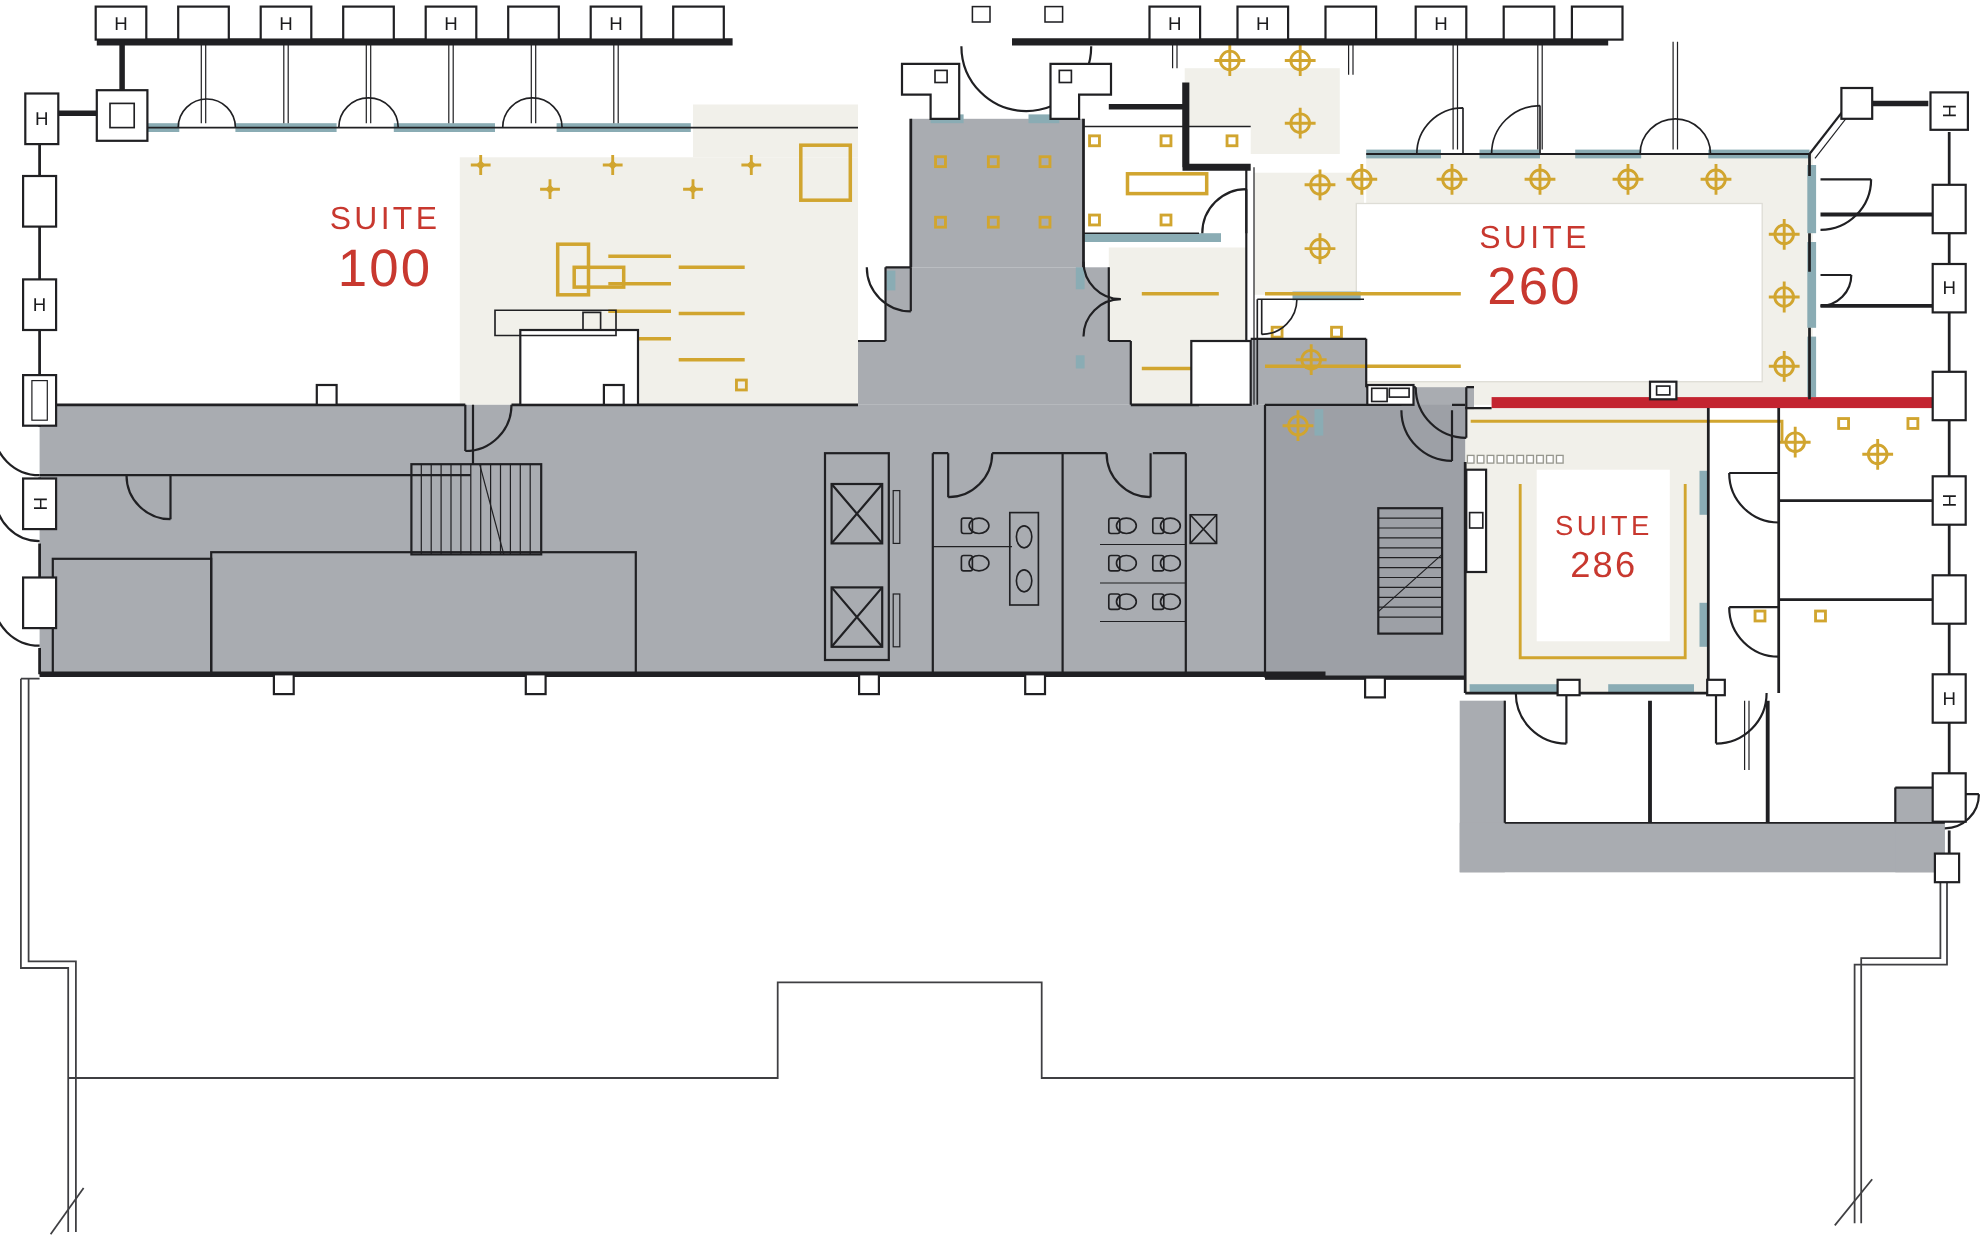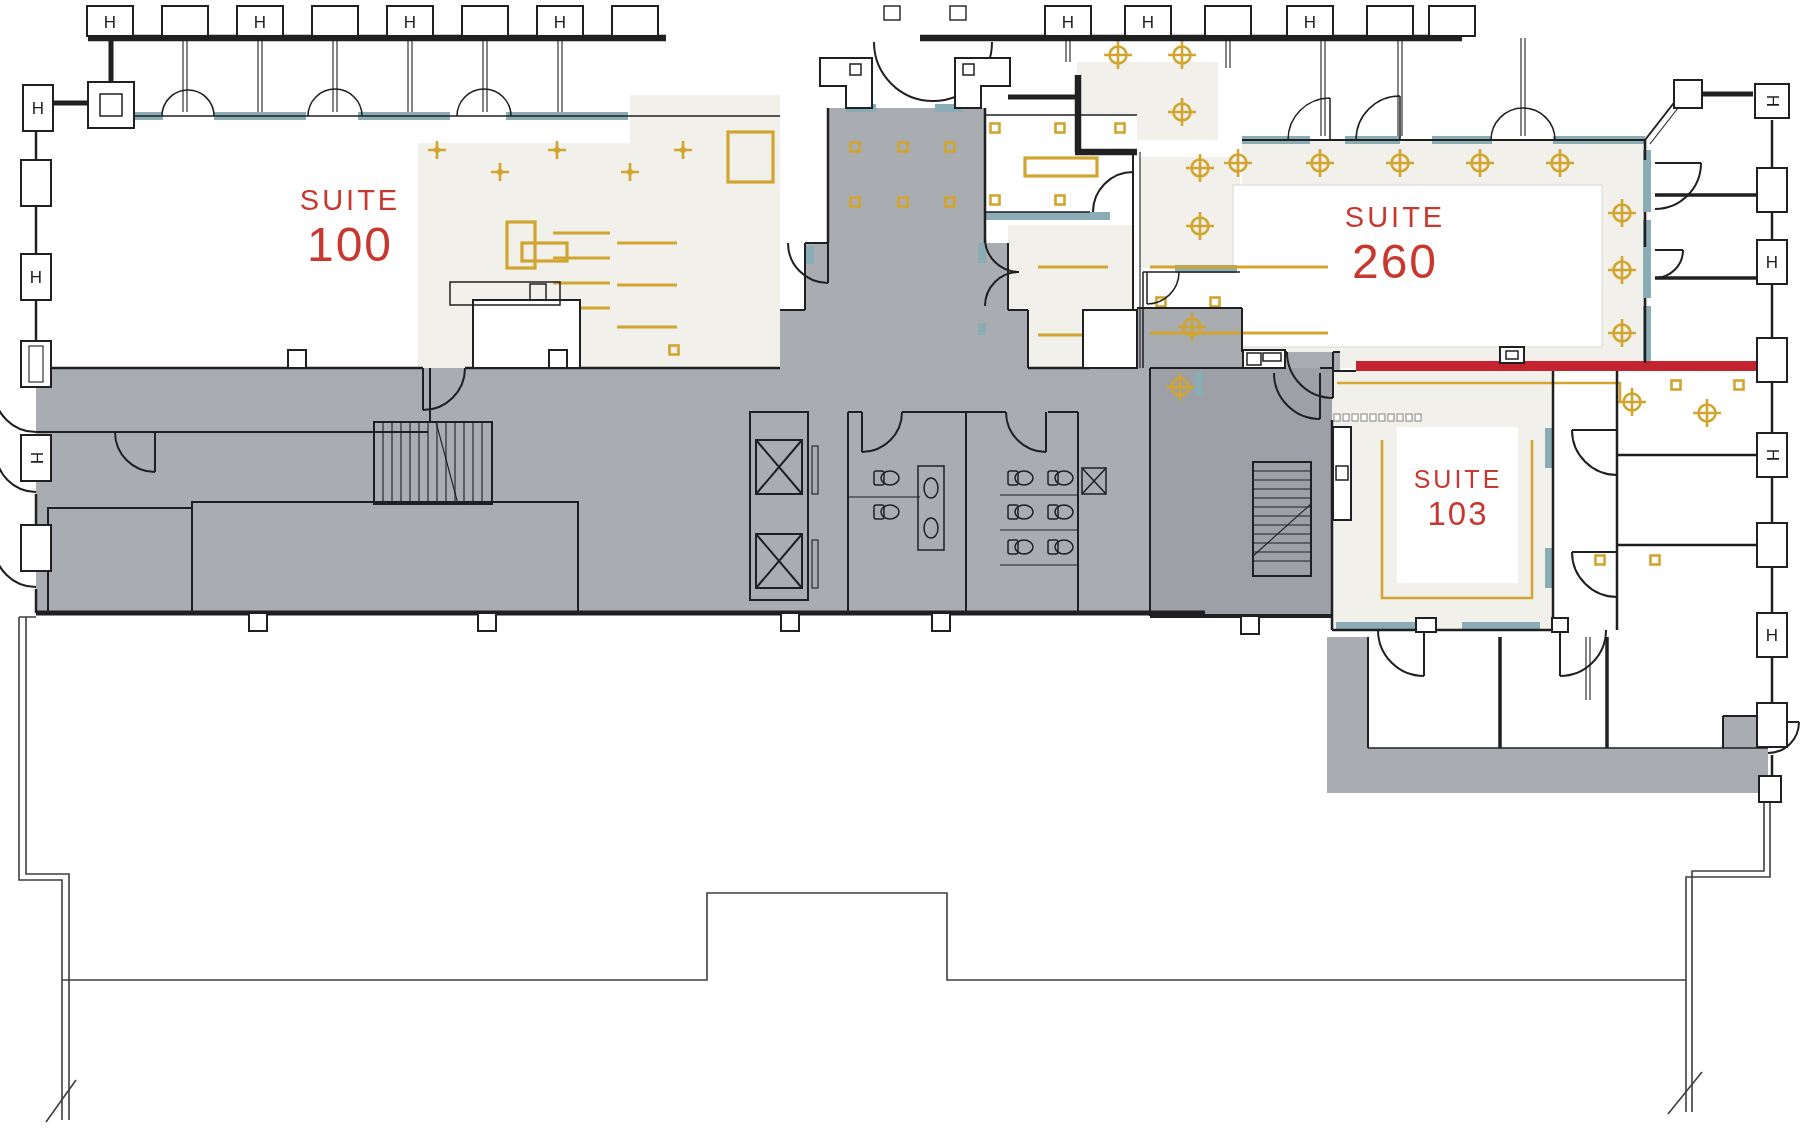--- a/index.html
+++ b/index.html
@@ -418,15 +418,15 @@
 <div class="suite-label" style="left:350px;top:228px">
   <span class="l1">SUITE</span>
   <span class="l2">100</span>
 </div>
 <div class="suite-label" style="left:1395px;top:245px">
   <span class="l1">SUITE</span>
   <span class="l2">260</span>
 </div>
 <div class="suite-label small" style="left:1458px;top:499px">
   <span class="l1">SUITE</span>
-  <span class="l2">103</span>
+  <span class="l2">286</span>
 </div>
 </div>
 
 </body></html>

